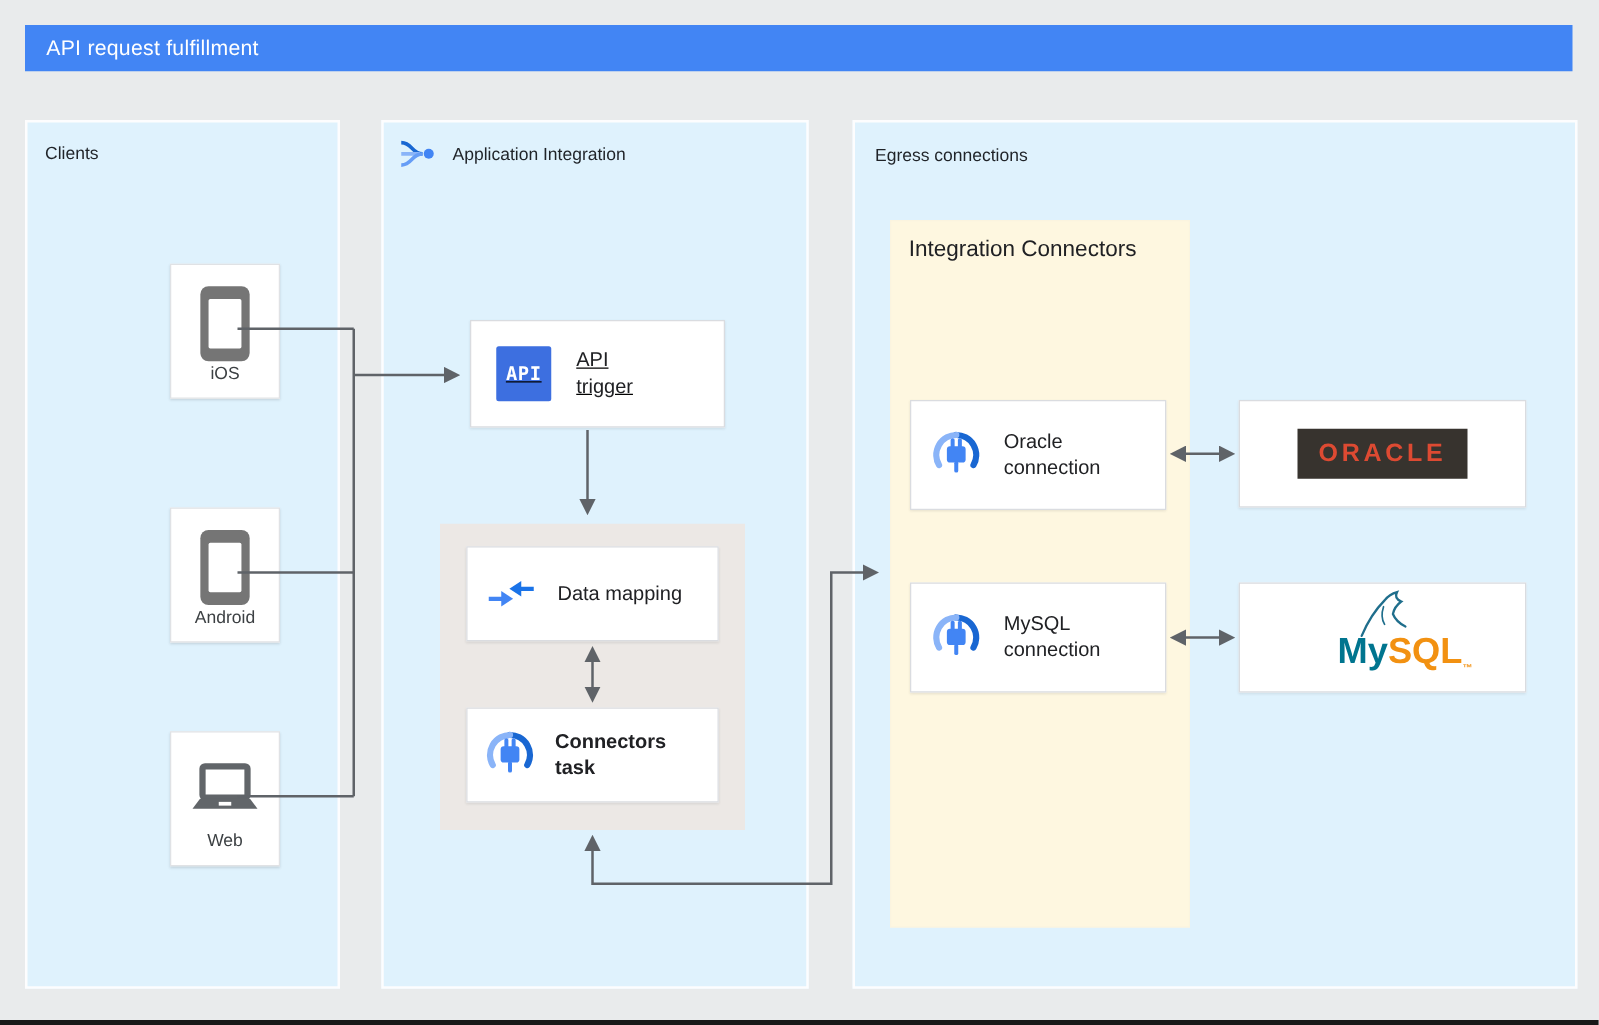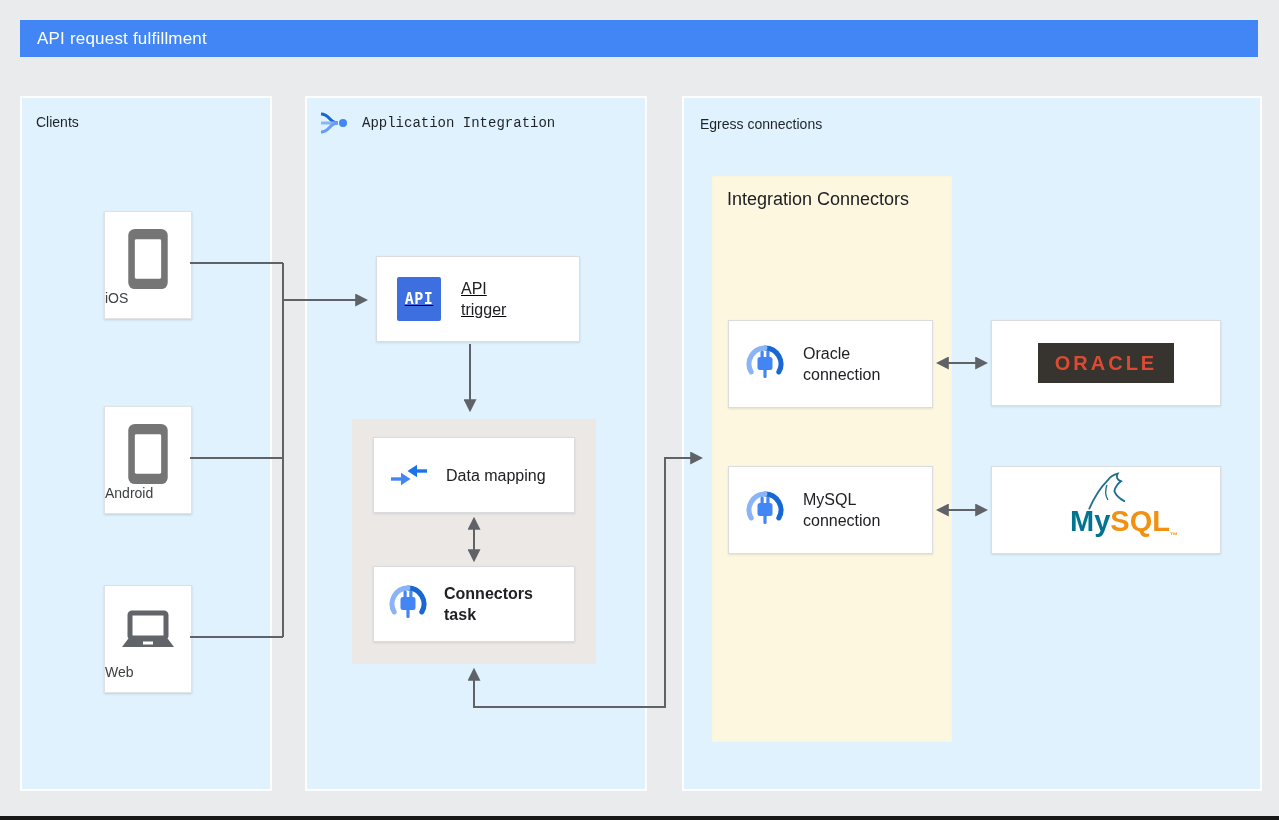--- a/index.html
+++ b/index.html
@@ -12,21 +12,21 @@
   .panel{position:absolute;background:#DFF2FD;border:2px solid #FDFDFE;box-sizing:border-box;}
   .panel-label{position:absolute;font-size:14px;color:#1F2328;}
 
   .tasks-panel{position:absolute;left:352px;top:419px;width:244px;height:245px;background:#ECE8E5;}
 
   .yellow-panel{position:absolute;left:712px;top:176px;width:240px;height:566px;background:#FEF7E0;
     border:1px solid #FBF4DF;box-sizing:border-box;}
   .yellow-label{position:absolute;left:14px;top:12px;font-size:18px;color:#202124;}
 
   .card{position:absolute;width:88px;height:108px;background:#FFFFFF;border:1px solid #E0E2E5;
-    box-shadow:0 1px 2px rgba(60,64,67,.18);box-sizing:border-box;text-align:left;}
+    box-shadow:0 1px 2px rgba(60,64,67,.18);box-sizing:border-box;text-align:center;margin-left:32px;}
   .card .card-label{position:absolute;bottom:12px;left:0;right:0;font-size:14px;color:#3C4043;}
   .card .card-icon{position:absolute;top:16px;left:0;right:0;display:flex;justify-content:center;}
 
   .node{position:absolute;background:#FFFFFF;border:1px solid #DADCE0;box-sizing:border-box;
     box-shadow:0 1px 2px rgba(60,64,67,.12);display:flex;align-items:center;}
   .node .node-label{font-size:16px;color:#202124;line-height:21px;}
 
   .api-icon{width:44px;height:44px;background:#3D6FE0;border-radius:2px;margin-left:20px;
     display:flex;align-items:center;justify-content:center;color:#FFFFFF;
     font-family:"DejaVu Sans Mono","Liberation Mono",monospace;font-weight:bold;font-size:15px;letter-spacing:.5px;flex:none;}
@@ -85,21 +85,21 @@
           <rect x="9" y="3" width="36" height="25" rx="2" fill="#FFFFFF" stroke="#616569" stroke-width="5"></rect>
           <path d="M1 37 L7 29 H47 L53 37 Z" fill="#616569"></path>
           <rect x="22" y="31.5" width="10" height="3" fill="#FFFFFF"></rect>
         </svg>
       </div>
       <div class="card-label">Web</div>
     </div>
   </div>
 
   <div class="panel" style="left:305px;top:96px;width:342px;height:695px;">
-    <div class="hdr" style="left:12px;top:10px;font-family:Liberation Mono, monospace;">
+    <div class="hdr" style="left:12px;top:10px;">
       <span>
         <svg width="34" height="30" viewBox="0 0 34 30" fill="none">
           <path d="M2 6 C11 6 10 15 19 15" stroke="#1967D2" stroke-width="3"></path>
           <path d="M2 15 H17" stroke="#8AB4F8" stroke-width="3"></path>
           <path d="M2 24 C11 24 10 15 19 15" stroke="#669DF6" stroke-width="3"></path>
           <circle cx="24" cy="15" r="4" fill="#4285F4"></circle>
         </svg>
       </span>
       <span class="panel-label" style="position:static;margin-left:9px;">Application Integration</span>
     </div>

